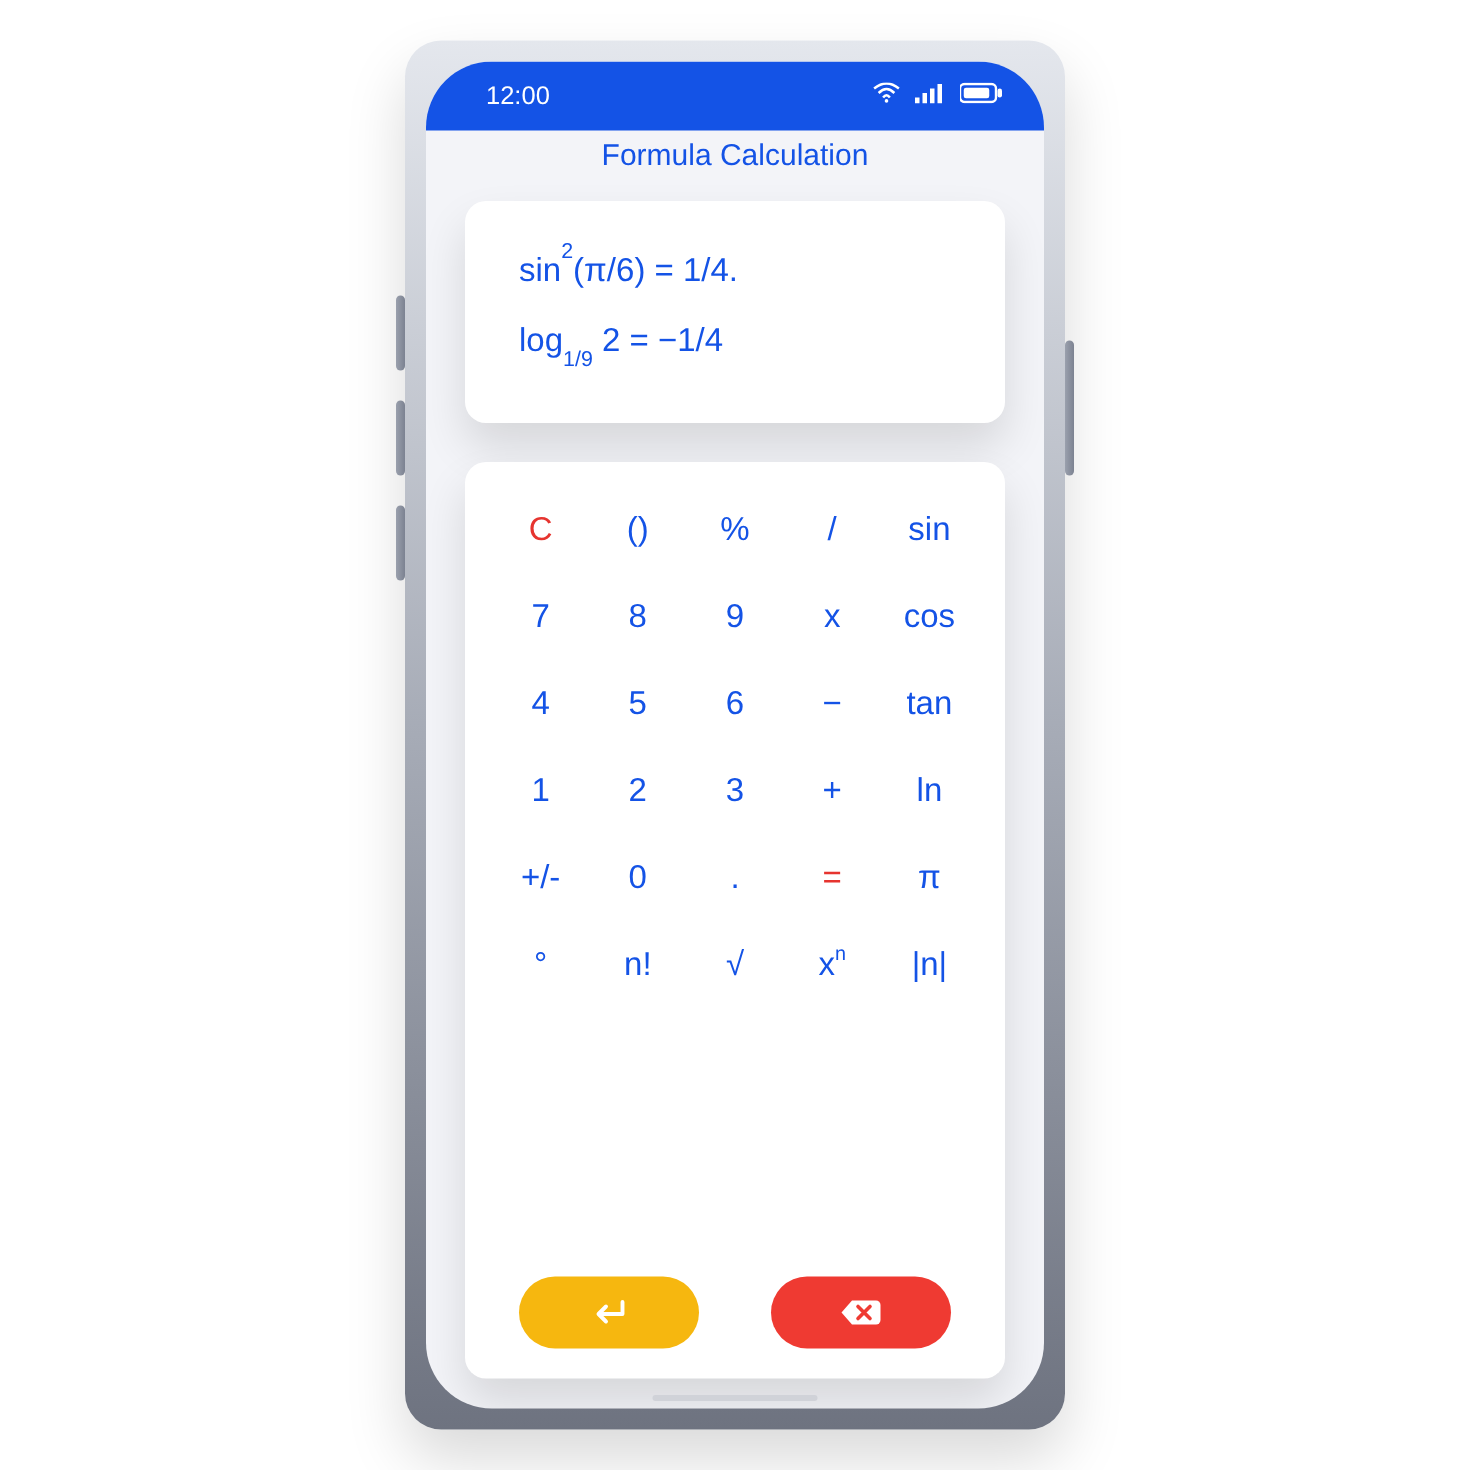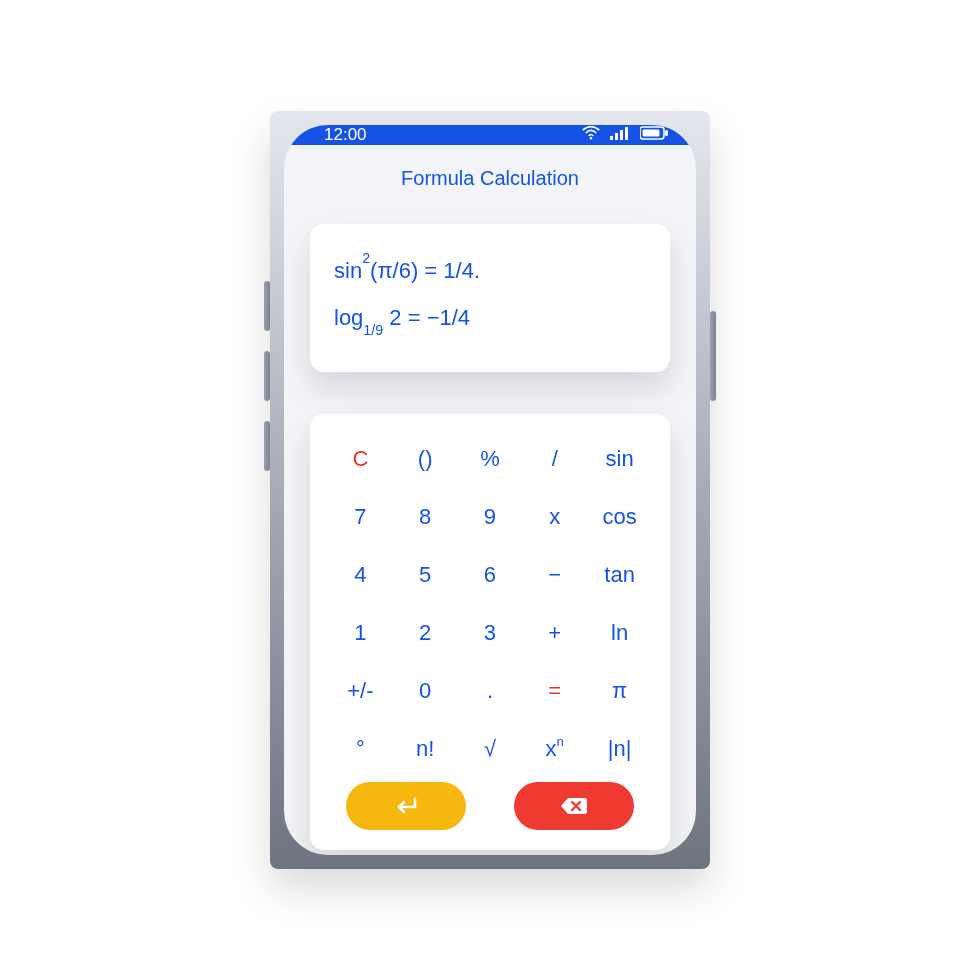--- a/index.html
+++ b/index.html
@@ -7,22 +7,22 @@
     width: 980px;
     height: 980px;
     background: #ffffff;
     display: flex;
     align-items: center;
     justify-content: center;
     font-family: -apple-system, "Segoe UI", Arial, sans-serif;
   }
   .phone {
     width: 440px;
-    height: 758px;
-    border-radius: 8px;
+    height: 926px;
+    border-radius: 24px;
     padding: 14px;
     background: linear-gradient(180deg,#e4e7ed 0%, #a6abb6 50%, #6e7380 100%);
     box-shadow: 0 20px 40px rgba(0,0,0,0.15);
     position: relative;
   }
   .side-btn {
     position: absolute;
     background: linear-gradient(90deg,#9aa0ad,#7c8291);
     border-radius: 4px;
   }
@@ -49,28 +49,28 @@
     padding: 0 28px 0 40px;
     font-size: 17px;
     font-weight: 500;
   }
   .status-icons { display:flex; align-items:center; gap:10px; }
   .title {
     text-align: center;
     color: #1453e6;
     font-size: 20px;
     font-weight: 500;
-    padding: 22px 0 18px;
+    padding: 6px 0 18px;
   }
   .display-card {
-    margin: 16px 26px;
+    margin: 0 26px;
     background: #fff;
     border-radius: 14px;
     box-shadow: 0 16px 30px rgba(0,0,0,0.12);
-    padding: 26px 24px 30px;
+    padding: 26px 36px 30px;
     color: #1453e6;
     font-size: 22px;
     line-height: 1.3;
     min-height: 148px;
   }
   .display-card .line { margin: 6px 0 18px; }
   .display-card .line:last-child { margin-bottom: 0; }
   sup { font-size: 0.65em; position:relative; top:-0.5em; }
   sub { font-size: 0.65em; position:relative; top:0.3em; }
   .keypad {

